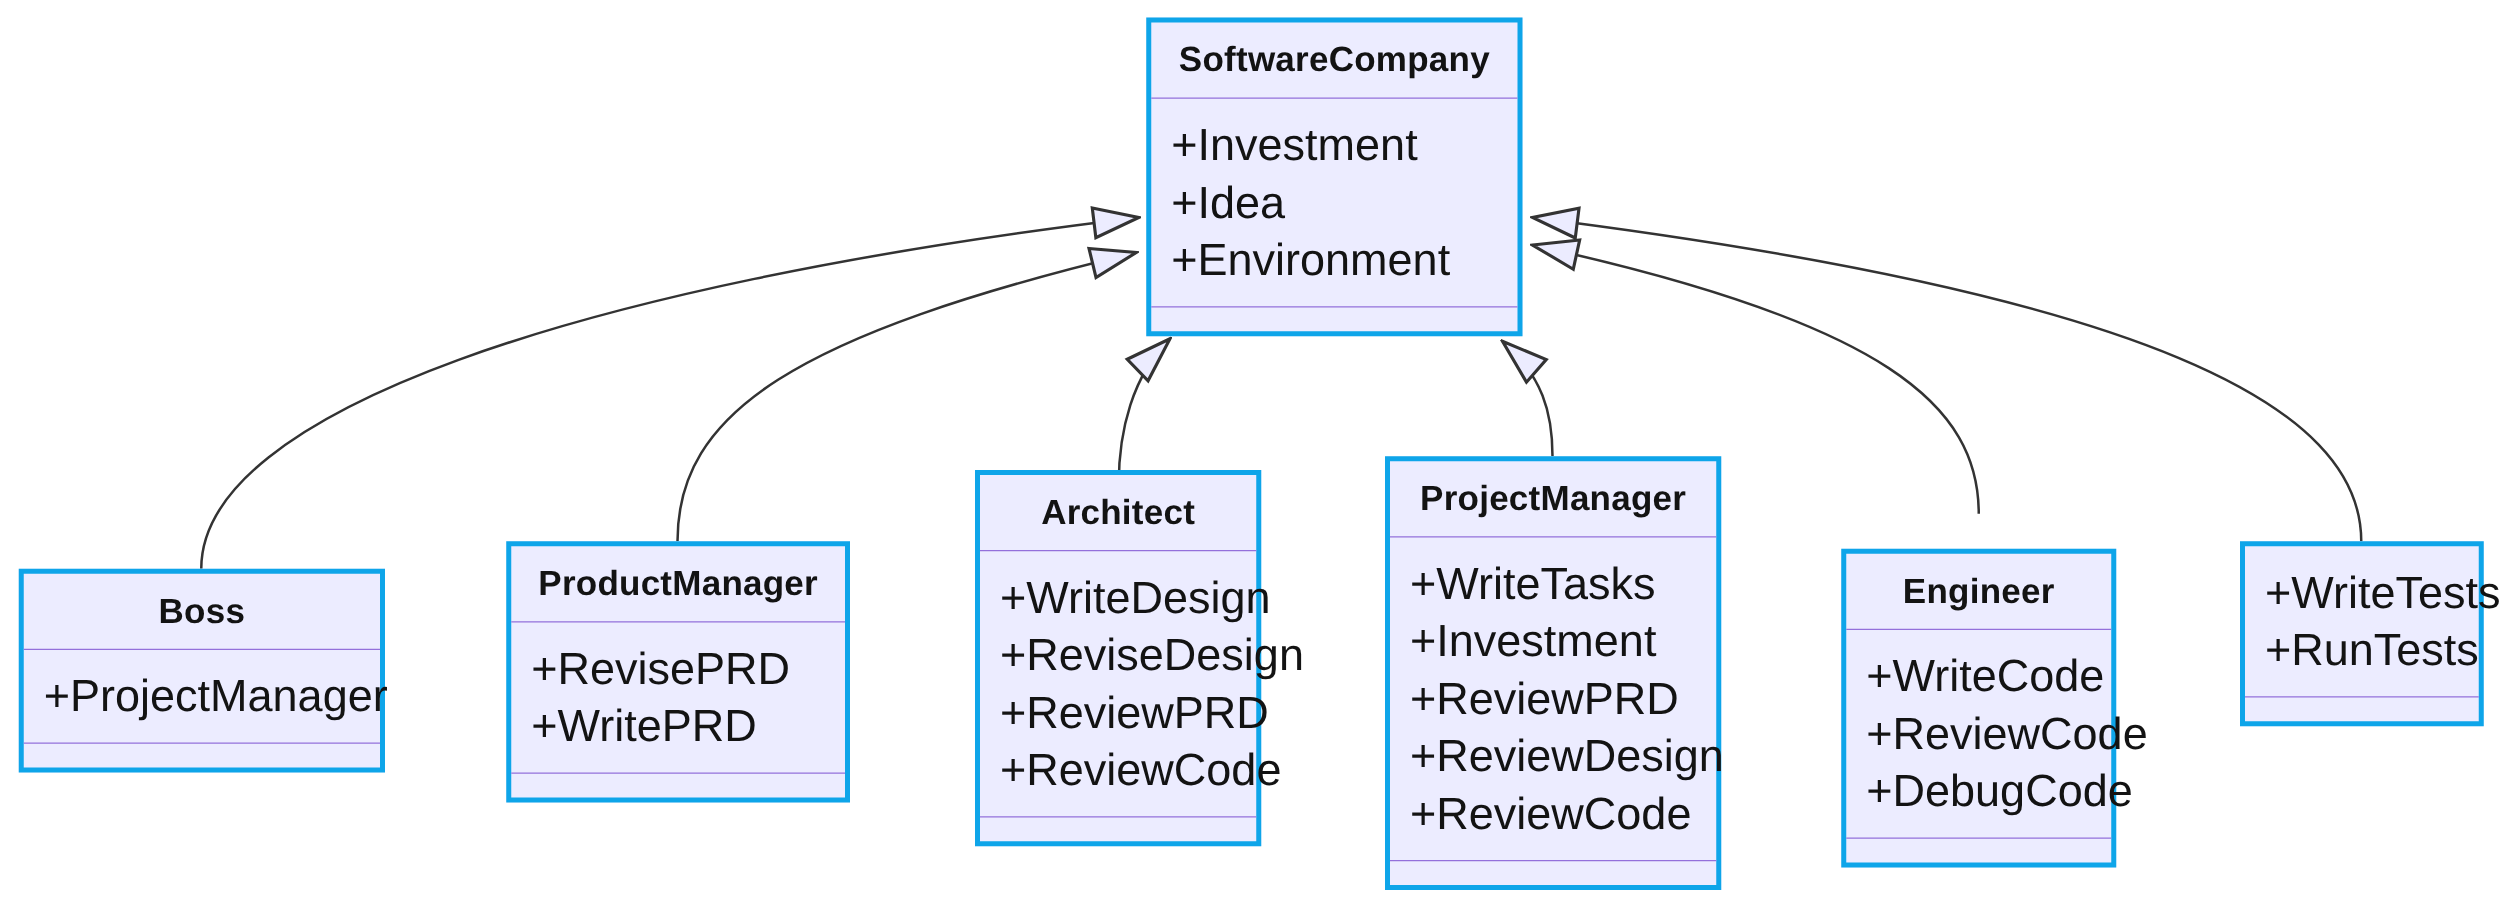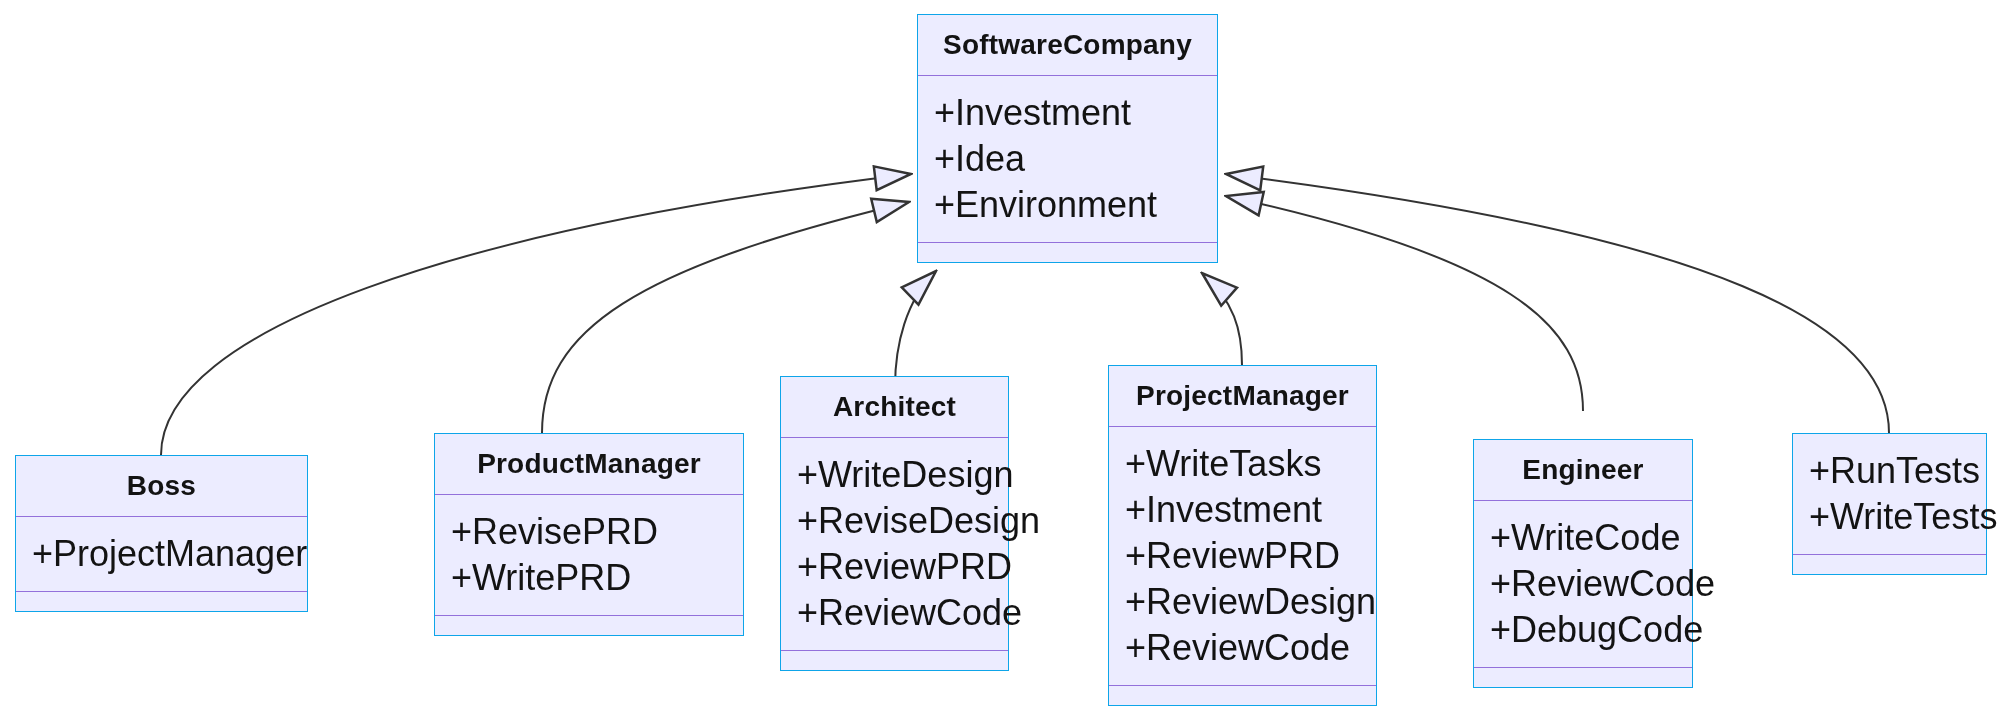--- a/index.html
+++ b/index.html
@@ -14,21 +14,21 @@
   .edges {
     position: absolute;
     left: 0; top: 0;
     width: 2003px; height: 722px;
     pointer-events: none;
   }
   .class-box {
     position: absolute;
     box-sizing: border-box;
     background: #ECECFF;
-    border: 1px solid #0ea5e9;
+    border: 4px solid #0ea5e9;
     color: #131313;
   }
   .class-title {
     height: 60px;
     display: flex;
     align-items: center;
     justify-content: center;
     font-weight: bold;
     font-size: 28px;
     border-bottom: 1.5px solid #9370DB;
@@ -77,21 +77,21 @@
   </div>
 
   <div class="class-box" style="left:15px; top:455px; width:293px;">
     <div class="class-title">Boss</div>
     <div class="class-members">
       <div>+ProjectManager</div>
     </div>
     <div class="class-footer"></div>
   </div>
 
-  <div class="class-box" style="left:405px; top:433px; width:310px;margin-left:29px;">
+  <div class="class-box" style="left:405px; top:433px; width:275px;">
     <div class="class-title">ProductManager</div>
     <div class="class-members">
       <div>+RevisePRD</div>
       <div>+WritePRD</div>
     </div>
     <div class="class-footer"></div>
   </div>
 
   <div class="class-box" style="left:780px; top:376px; width:229px;">
     <div class="class-title">Architect</div>
@@ -121,19 +121,19 @@
     <div class="class-members">
       <div>+WriteCode</div>
       <div>+ReviewCode</div>
       <div>+DebugCode</div>
     </div>
     <div class="class-footer"></div>
   </div>
 
   <div class="class-box" style="left:1792px; top:433px; width:195px;">
     <div class="class-members">
+      <div>+WriteTests</div>
       <div>+RunTests</div>
-      <div>+WriteTests</div>
     </div>
     <div class="class-footer"></div>
   </div>
 
 </div>
 
 </body></html>

